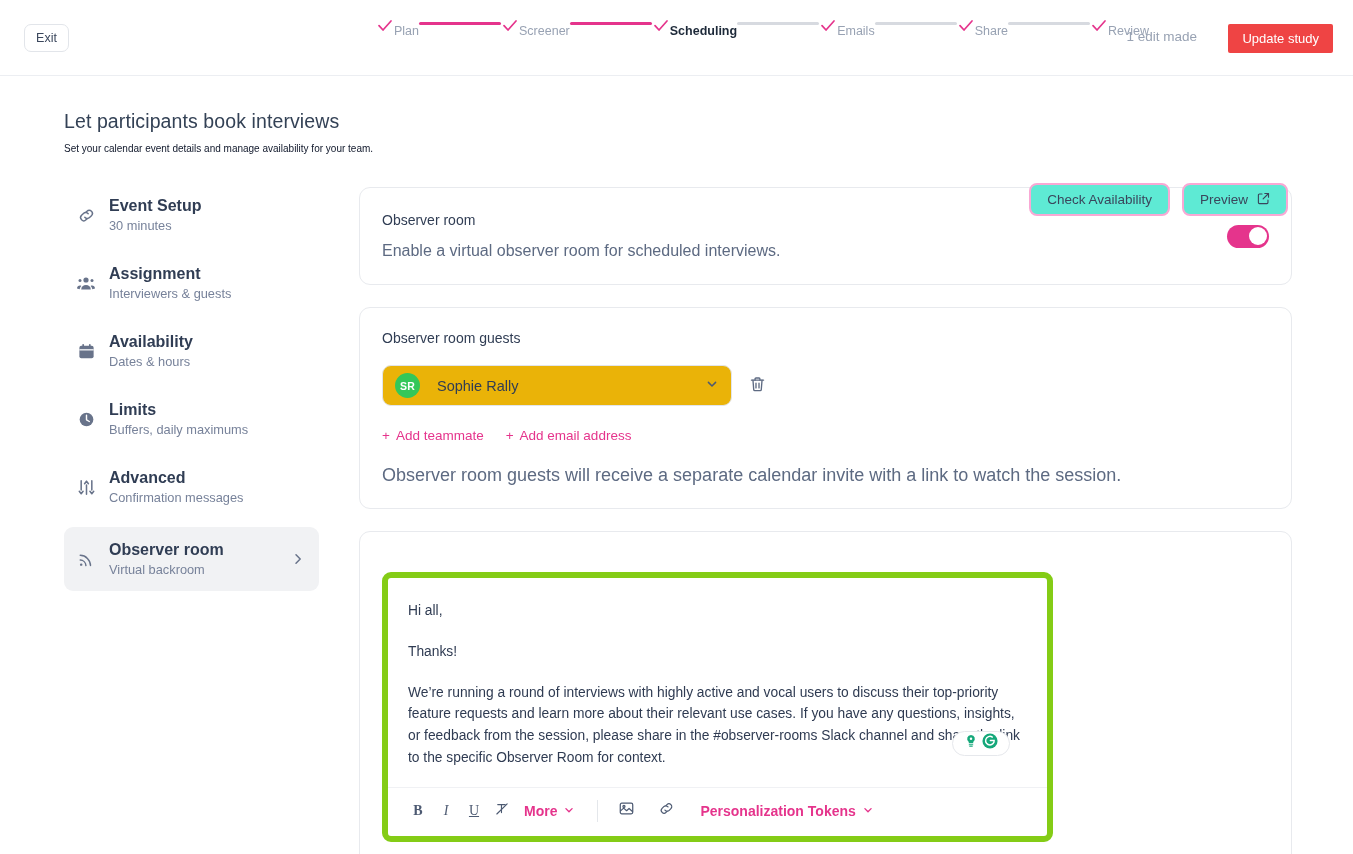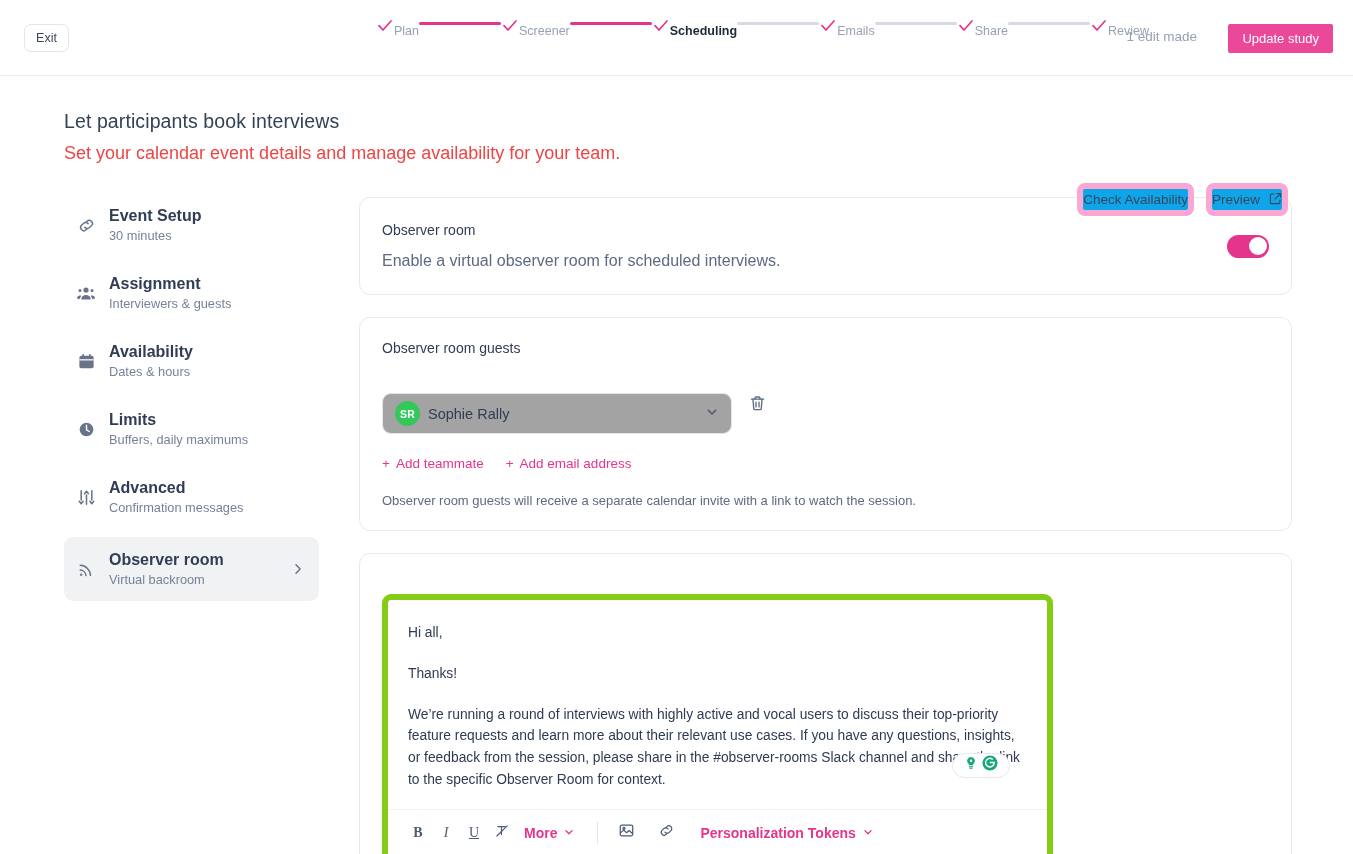--- a/index.html
+++ b/index.html
@@ -72,21 +72,21 @@
     position: absolute;
     right: 156px; top: 29px;
     font-size: 13.5px;
     color: #98a2b3;
   }
   .update-btn {
     position: absolute;
     right: 20px; top: 24px;
     height: 29px;
     padding: 0 14px;
-    background: #ec4899;
+    background: #ef4444;
     color: #fff;
     border: none;
     border-radius: 2px;
     font-size: 13px;
     font-family: "Liberation Sans", sans-serif;
     cursor: pointer;
     display: flex; align-items: center;
   }
 
   
@@ -95,34 +95,34 @@
     padding: 34px 0 0 64px;
   }
   .page-title {
     font-size: 19.5px;
     color: #344256;
     font-weight: normal;
     letter-spacing: .1px;
   }
   .page-sub {
     margin-top: 10px;
-    font-size: 18px;
-    color: #ef4444;
+    font-size: 10px;
+    color: #0f172a;
   }
   .head-actions {
     position: absolute;
     right: 65px; top: 107px;
     display: flex;
     gap: 12px;
   }
   .ghost-btn {
     height: 33px;
-    padding: 0 0;
-    border: 6px solid #f9a8d4;
-    background: #0ea5e9;
+    padding: 0 16px;
+    border: 2px solid #f9a8d4;
+    background: #5eead4;
     border-radius: 8px;
     font-size: 13.5px;
     color: #3a465c;
     font-family: "Liberation Sans", sans-serif;
     cursor: pointer;
     display: flex; align-items: center; gap: 9px;
   }
 
   
   .body-wrap {
@@ -219,24 +219,23 @@
     gap: 14px;
   }
   .guest-select {
     width: 350px;
     height: 41px;
     border: 1px solid #e2e5ea;
     border-radius: 9px;
     display: flex;
     align-items: center;
     padding: 0 12px;
-    gap: 8px;
-    cursor: pointer;
-    background: #a3a3a3;
-    margin-top: 18px;
+    gap: 17px;
+    cursor: pointer;
+    background: #eab308;
   }
   .avatar {
     width: 25px; height: 25px;
     border-radius: 50%;
     background: #34c759;
     color: #fff;
     font-size: 10.5px;
     font-weight: bold;
     display: flex; align-items: center; justify-content: center;
     flex: 0 0 25px;
@@ -264,21 +263,21 @@
     display: flex; align-items: center; gap: 6px;
     font-size: 13.5px;
     color: #e5348c;
     cursor: pointer;
     background: none; border: none;
     font-family: "Liberation Sans", sans-serif;
     padding: 0;
   }
   .helper-text {
     margin-top: 22px;
-    font-size: 13px;
+    font-size: 18px;
     color: #5d6a82;
   }
 
   
   .editor-shell {
     border: 6px solid #84cc16;
     border-radius: 9px;
     margin-top: 18px;
     width: 671px;
     position: relative;

